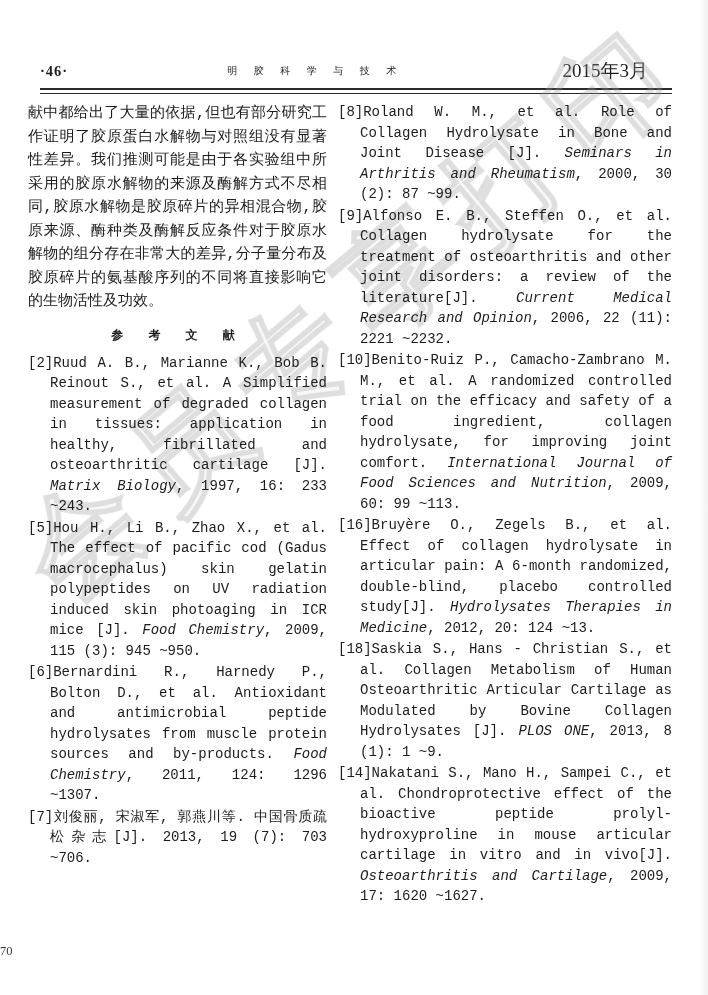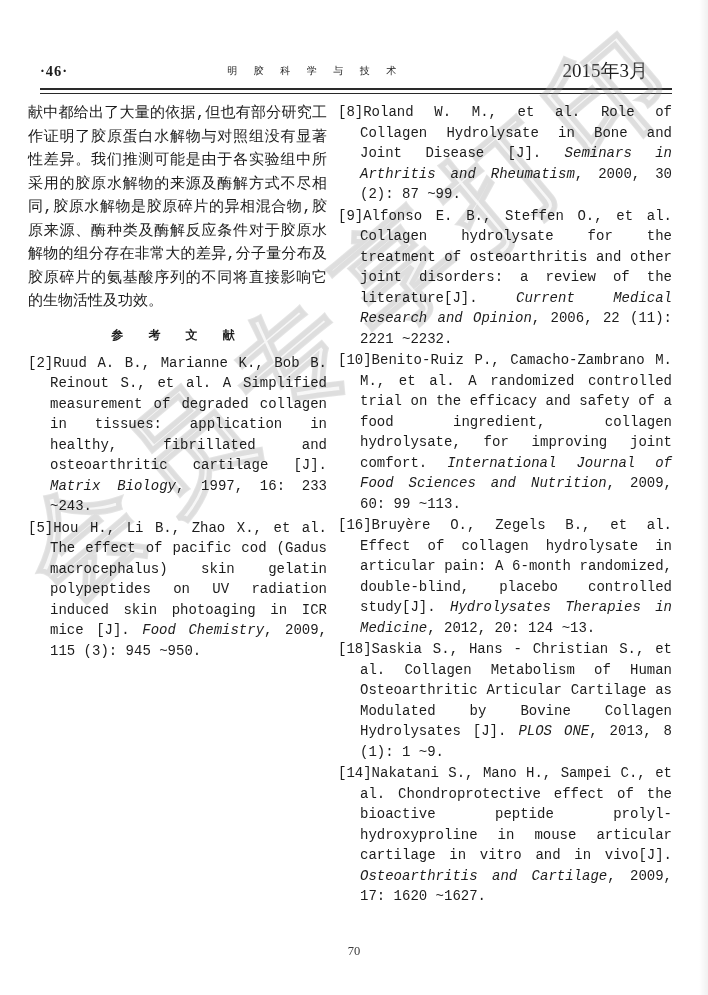--- a/index.html
+++ b/index.html
@@ -62,21 +62,21 @@
     line-height:20.5px;
     text-align:justify;
     padding-left:22px;
     text-indent:-22px;
     margin-bottom:1px;
   }
   .ref-label{white-space:nowrap;}
   .ref-item em{font-style:italic;}
   .footer{
     position:absolute;left:0;right:0;bottom:36px;
-    text-align:center;
+    text-align:left;
     font-size:12.5px;
     color:#3a3a3a;
     z-index:1;
   }
   .watermark{
     position:absolute;
     left:50%;top:310px;
     transform:translate(-50%,-50%) rotate(-40deg);
     font-size:115px;
     font-weight:bold;
@@ -104,20 +104,22 @@
 
   <div class="header-rule"></div>
 
   <div class="columns">
     <div class="col-left">
       <p class="intro">献中都给出了大量的依据,但也有部分研究工作证明了胶原蛋白水解物与对照组没有显著性差异。我们推测可能是由于各实验组中所采用的胶原水解物的来源及酶解方式不尽相同,胶原水解物是胶原碎片的异相混合物,胶原来源、酶种类及酶解反应条件对于胶原水解物的组分存在非常大的差异,分子量分布及胶原碎片的氨基酸序列的不同将直接影响它的生物活性及功效。</p>
       <div class="ref-heading">参 考 文 献</div>
       <div>
           <div class="ref-item"><span class="ref-label">[2]</span><span>Ruud A. B., Marianne K., Bob B. Reinout S., et al. A Simplified measurement of degraded collagen in tissues: application in healthy, fibrillated and osteoarthritic cartilage [J]. </span><em>Matrix Biology</em><span>, 1997, 16: 233 ~243.</span></div>
           <div class="ref-item"><span class="ref-label">[5]</span><span>Hou H., Li B., Zhao X., et al. The effect of pacific cod (Gadus macrocephalus) skin gelatin polypeptides on UV radiation induced skin photoaging in ICR mice [J]. </span><em>Food Chemistry</em><span>, 2009, 115 (3): 945 ~950.</span></div>
+          <div class="ref-item"><span class="ref-label">[6]</span><span>Bernardini R., Harnedy P., Bolton D., et al. Antioxidant and antimicrobial peptide hydrolysates from muscle protein sources and by-products. </span><em>Food Chemistry</em><span>, 2011, 124: 1296 ~1307.</span></div>
+          <div class="ref-item"><span class="ref-label">[7]</span><span>刘俊丽, 宋淑军, 郭燕川等. 中国骨质疏松杂志[J]. 2013, 19 (7): 703 ~706.</span></div>
         </div>
     </div>
     <div class="col-right">
       <div>
           <div class="ref-item"><span class="ref-label">[8]</span><span>Roland W. M., et al. Role of Collagen Hydrolysate in Bone and Joint Disease [J]. </span><em>Seminars in Arthritis and Rheumatism</em><span>, 2000, 30 (2): 87 ~99.</span></div>
           <div class="ref-item"><span class="ref-label">[9]</span><span>Alfonso E. B., Steffen O., et al. Collagen hydrolysate for the treatment of osteoarthritis and other joint disorders: a review of the literature[J]. </span><em>Current Medical Research and Opinion</em><span>, 2006, 22 (11): 2221 ~2232.</span></div>
           <div class="ref-item"><span class="ref-label">[10]</span><span>Benito-Ruiz P., Camacho-Zambrano M. M., et al. A randomized controlled trial on the efficacy and safety of a food ingredient, collagen hydrolysate, for improving joint comfort. </span><em>International Journal of Food Sciences and Nutrition</em><span>, 2009, 60: 99 ~113.</span></div>
           <div class="ref-item"><span class="ref-label">[16]</span><span>Bruyère O., Zegels B., et al. Effect of collagen hydrolysate in articular pain: A 6-month randomized, double-blind, placebo controlled study[J]. </span><em>Hydrolysates Therapies in Medicine</em><span>, 2012, 20: 124 ~13.</span></div>
           <div class="ref-item"><span class="ref-label">[18]</span><span>Saskia S., Hans - Christian S., et al. Collagen Metabolism of Human Osteoarthritic Articular Cartilage as Modulated by Bovine Collagen Hydrolysates [J]. </span><em>PLOS ONE</em><span>, 2013, 8 (1): 1 ~9.</span></div>
           <div class="ref-item"><span class="ref-label">[14]</span><span>Nakatani S., Mano H., Sampei C., et al. Chondroprotective effect of the bioactive peptide prolyl-hydroxyproline in mouse articular cartilage in vitro and in vivo[J]. </span><em>Osteoarthritis and Cartilage</em><span>, 2009, 17: 1620 ~1627.</span></div>

